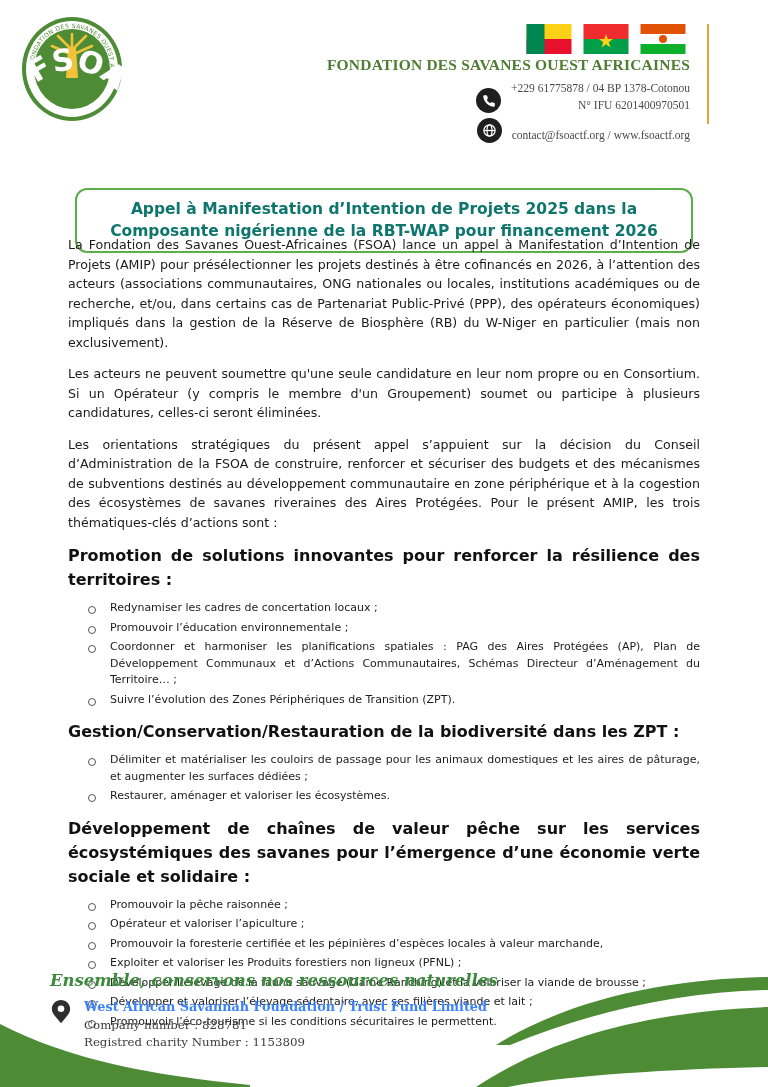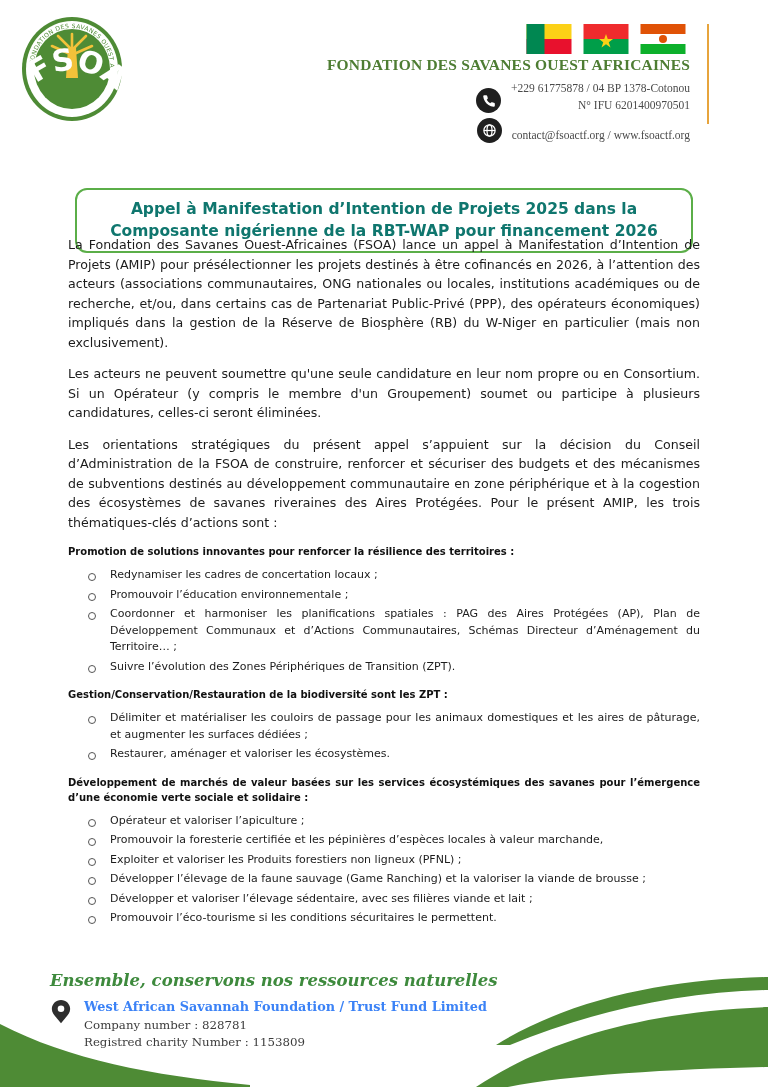--- a/index.html
+++ b/index.html
@@ -33,21 +33,21 @@
   .title-box {
     position:absolute; top:168px; left:75px; width:618px;
     border:2px solid #5bae48; border-radius:12px;
     padding:8px 26px; text-align:center;
     font-weight:bold; font-size:15.5px; line-height:1.45; color:#0f766e;margin-top:20px;
   }
 
   
   .body-content { position:absolute; top:235px; left:68px; width:632px; }
   .para { text-align:justify; font-size:12.6px; line-height:1.55; margin-bottom:12px; }
-  .sec-heading { text-align:justify; font-weight:bold; font-size:10px; line-height:1.5;
+  .sec-heading { text-align:justify; font-weight:bold; font-size:16px; line-height:1.5;
     margin:3px 0 8px 0; color:#111; }
   ul.bullets { list-style:none; margin:0 0 12px 0; padding:0 0 0 42px; }
   ul.bullets li { position:relative; text-align:justify; font-size:11px; line-height:1.5;
     margin-bottom:3px; }
   ul.bullets li::before {
     content:""; position:absolute; left:-22px; top:6px; width:6px; height:6px;
     border:1.3px solid #555; border-radius:50%; background:#fff;
   }
 
   
@@ -158,30 +158,31 @@
       <p class="sec-heading">Promotion de solutions innovantes pour renforcer la résilience des territoires :</p>
       <ul class="bullets">
           <li>Redynamiser les cadres de concertation locaux ;</li>
           <li>Promouvoir l’éducation environnementale ;</li>
           <li>Coordonner et harmoniser les planifications spatiales : PAG des Aires Protégées (AP), Plan de Développement Communaux et d’Actions Communautaires, Schémas Directeur d’Aménagement du Territoire… ;</li>
           <li>Suivre l’évolution des Zones Périphériques de Transition (ZPT).</li>
         </ul>
     </div>
 
     <div>
-      <p class="sec-heading">Gestion/Conservation/Restauration de la biodiversité sont les ZPT :</p>
+      <p class="sec-heading">Gestion/Conservation/Restauration de la biodiversité dans les ZPT :</p>
       <ul class="bullets">
           <li>Délimiter et matérialiser les couloirs de passage pour les animaux domestiques et les aires de pâturage, et augmenter les surfaces dédiées ;</li>
           <li>Restaurer, aménager et valoriser les écosystèmes.</li>
         </ul>
     </div>
 
     <div>
-      <p class="sec-heading">Développement de marchés de valeur basées sur les services écosystémiques des savanes pour l’émergence d’une économie verte sociale et solidaire :</p>
+      <p class="sec-heading">Développement de chaînes de valeur pêche sur les services écosystémiques des savanes pour l’émergence d’une économie verte sociale et solidaire :</p>
       <ul class="bullets">
+          <li>Promouvoir la pêche raisonnée ;</li>
           <li>Opérateur et valoriser l’apiculture ;</li>
           <li>Promouvoir la foresterie certifiée et les pépinières d’espèces locales à valeur marchande,</li>
           <li>Exploiter et valoriser les Produits forestiers non ligneux (PFNL) ;</li>
           <li>Développer l’élevage de la faune sauvage (Game Ranching) et la valoriser la viande de brousse ;</li>
           <li>Développer et valoriser l’élevage sédentaire, avec ses filières viande et lait ;</li>
           <li>Promouvoir l’éco-tourisme si les conditions sécuritaires le permettent.</li>
         </ul>
     </div>
   </div>
 

